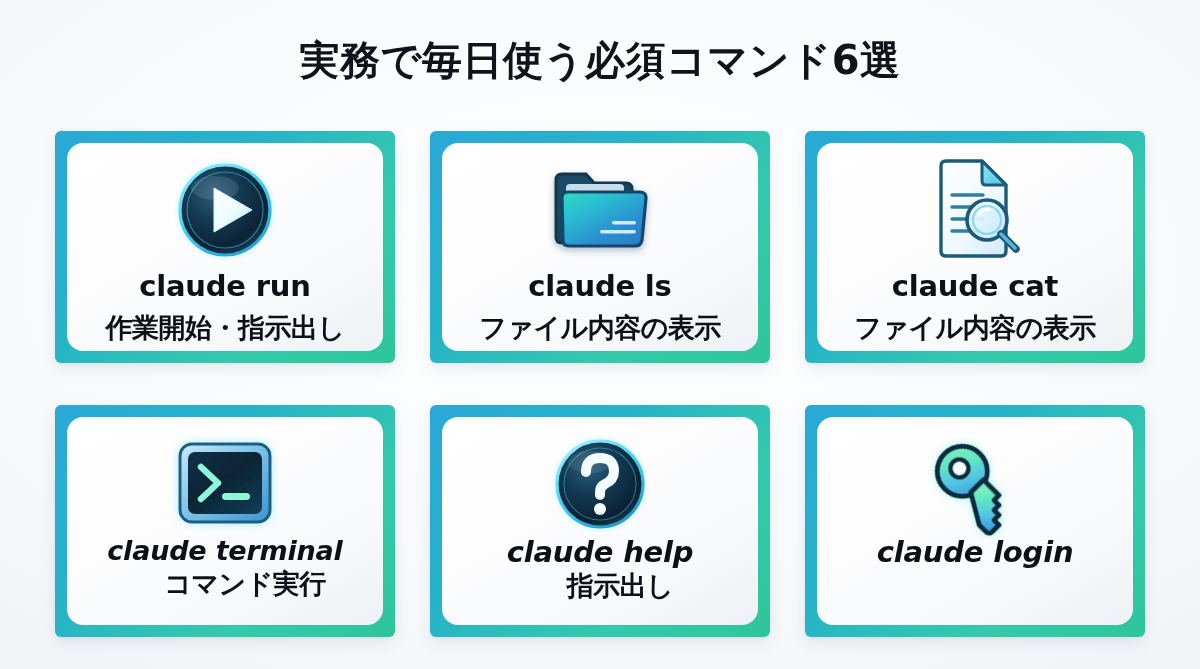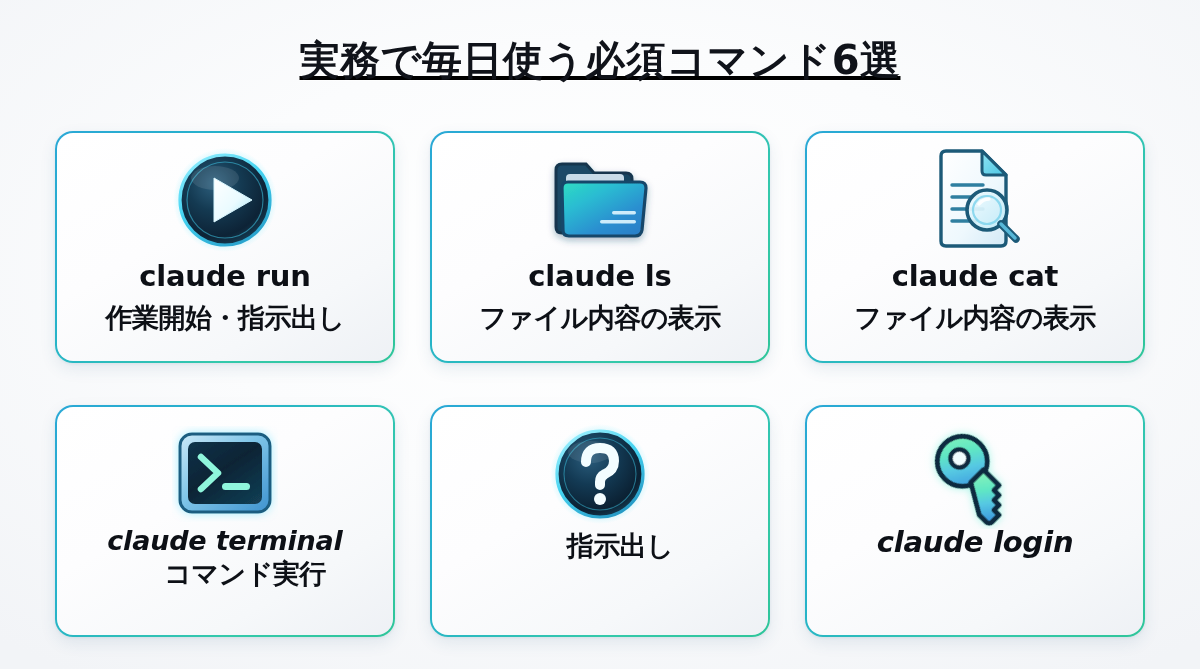--- a/index.html
+++ b/index.html
@@ -29,21 +29,20 @@
   
   .title-wrap {
     position: absolute;
     top: 0;
     left: 0;
     width: 1200px;
     height: 120px;
     display: flex;
     align-items: center;
     justify-content: center;
-    text-decoration: underline;
   }
 
   .title {
     font-size: 40px;
     font-weight: 700;
     letter-spacing: 0.5px;
     color: #10131a;
     text-align: center;
     font-family: "DejaVu Sans", "Liberation Sans", sans-serif;
     text-shadow: 0 1px 0 rgba(255,255,255,0.6);
@@ -60,22 +59,22 @@
     display: grid;
     grid-template-columns: repeat(3, 340px);
     grid-template-rows: repeat(2, 232px);
     column-gap: 35px;
     row-gap: 42px;
   }
 
   
   .card {
     position: relative;
-    border-radius: 18px;
-    padding: 2px;
+    border-radius: 6px;
+    padding: 12px;
     background: linear-gradient(135deg, #2aa8d6 0%, #26b3c9 35%, #34c9ab 70%, #2fc59a 100%);
     box-shadow:
       0 6px 16px rgba(40, 90, 130, 0.10),
       0 1px 3px rgba(40, 90, 130, 0.08);
   }
 
   .card-inner {
     width: 100%;
     height: 100%;
     border-radius: 16px;
@@ -310,20 +309,21 @@
               </linearGradient>
             </defs>
             <circle cx="54" cy="54" r="50" fill="url(#hpGlow)"></circle>
             <circle cx="54" cy="54" r="43" fill="url(#hpBody)" stroke="url(#hpRim)" stroke-width="3.2"></circle>
             <circle cx="54" cy="54" r="36" fill="none" stroke="#3ec3e2" stroke-width="1.1" opacity="0.5"></circle>
             <ellipse cx="44" cy="32" rx="22" ry="11" fill="#ffffff" opacity="0.09"></ellipse>
             <path d="M40 42 q0-14 14-14 q14 0 14 13 q0 9 -9 13 q-5 2.5 -5 8 v3" fill="none" stroke="#f3fdff" stroke-width="10" stroke-linecap="round" stroke-linejoin="round"></path>
             <circle cx="54" cy="79" r="6" fill="#f3fdff"></circle>
           </svg>
         </div>
+        <div class="card-cmd">claude help</div>
         <div class="card-desc">指示出し</div>
       </div>
     </div>
 
     <div class="card row2">
       <div class="card-inner">
         <div class="icon-zone">
           <svg width="110" height="110" viewBox="0 0 110 110" aria-hidden="true">
             <defs>
               <linearGradient id="kyBody" x1="75%" y1="5%" x2="20%" y2="95%">

